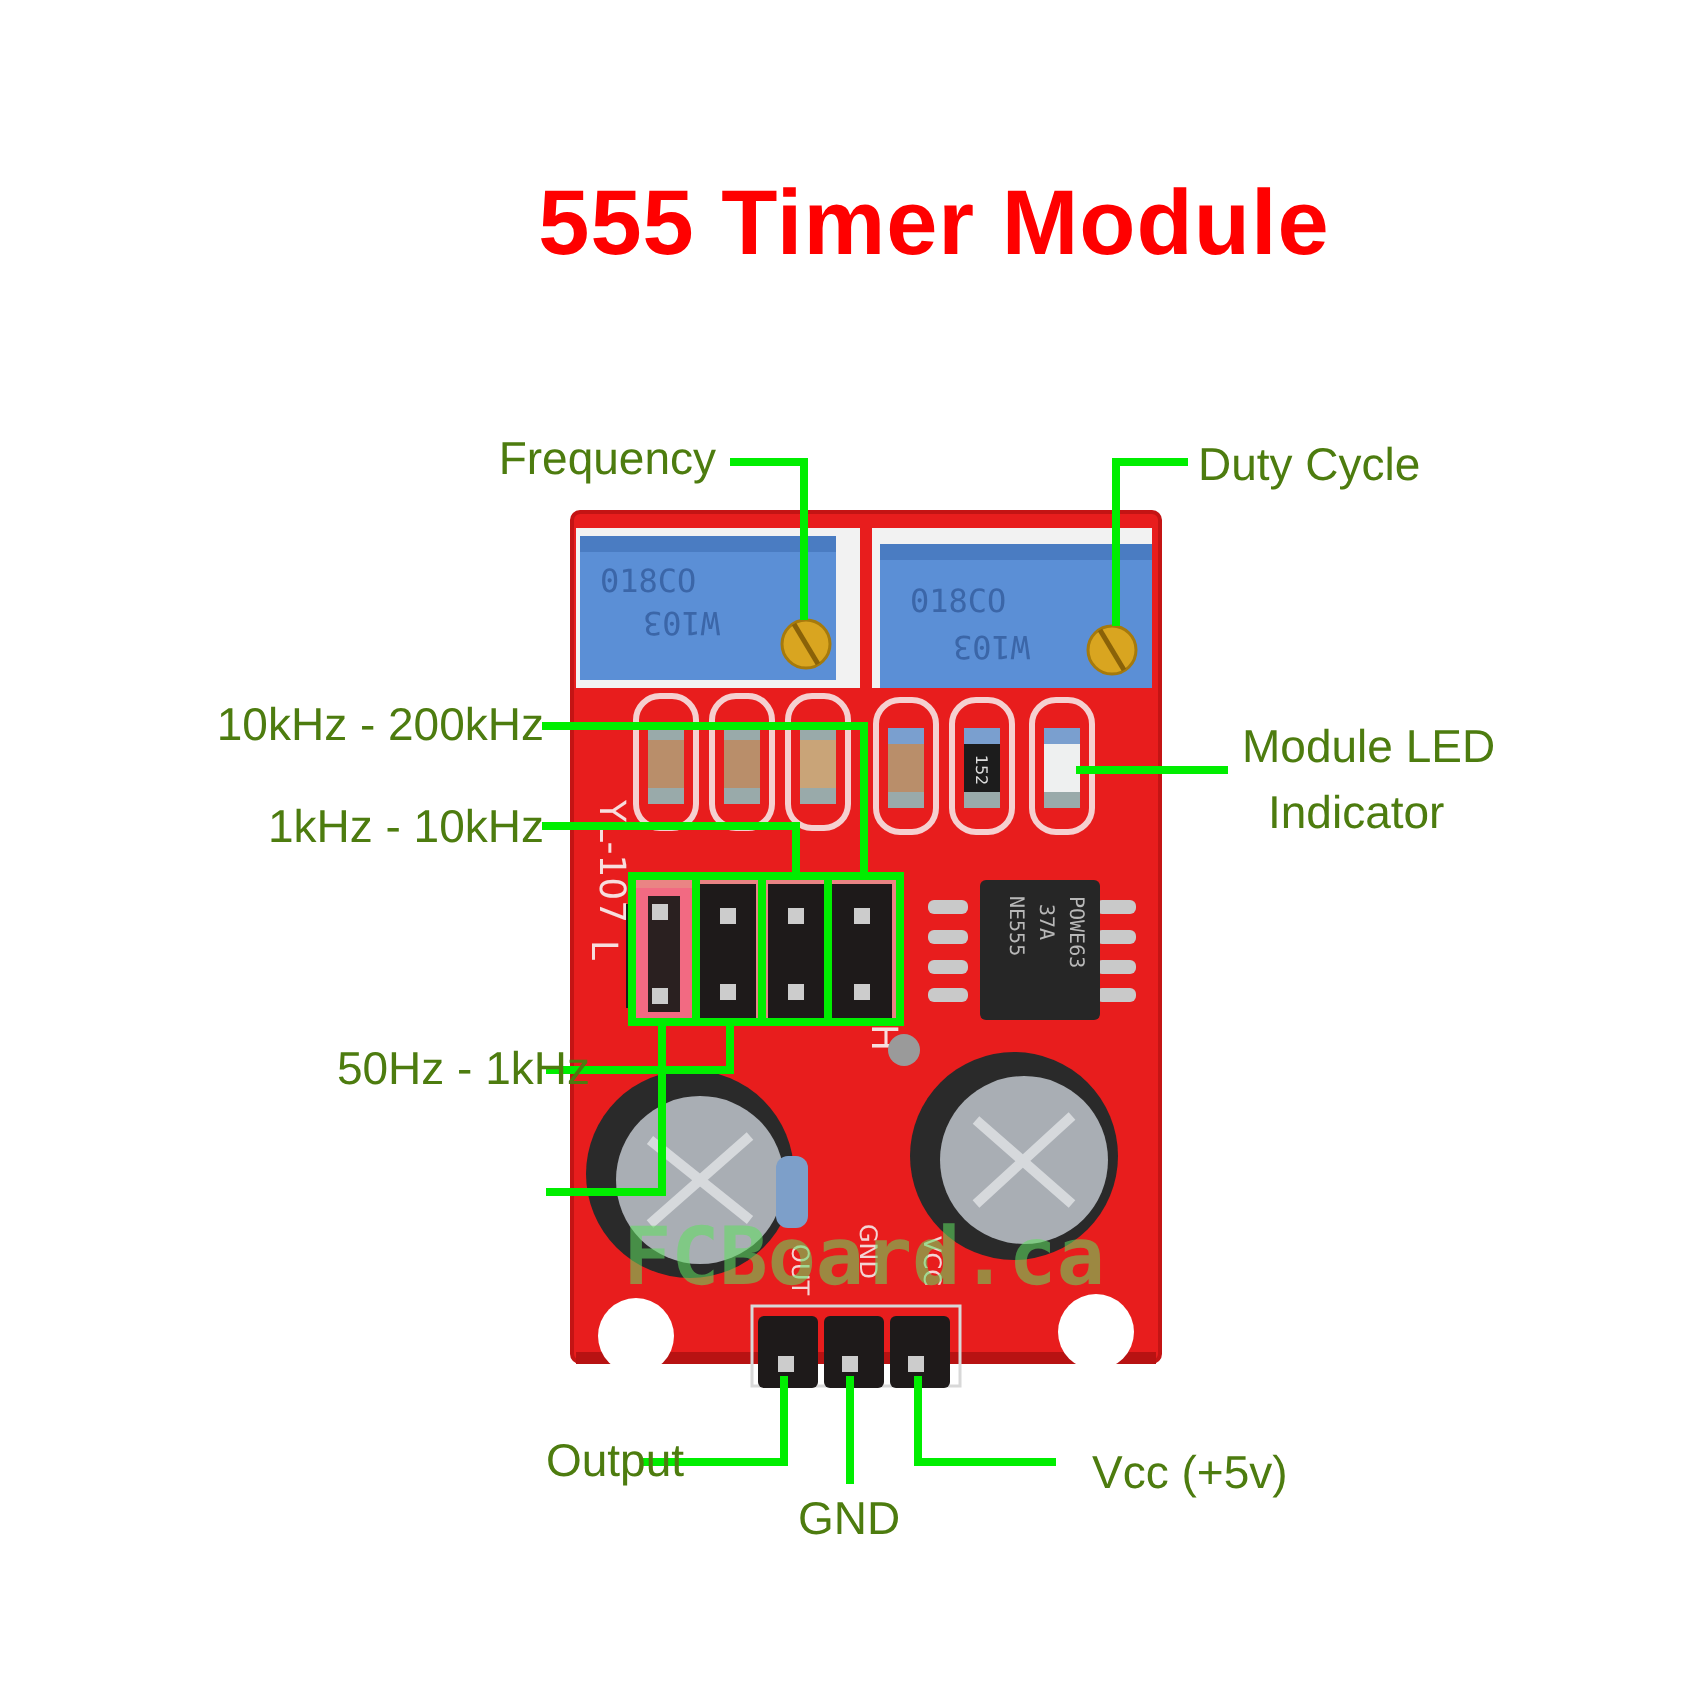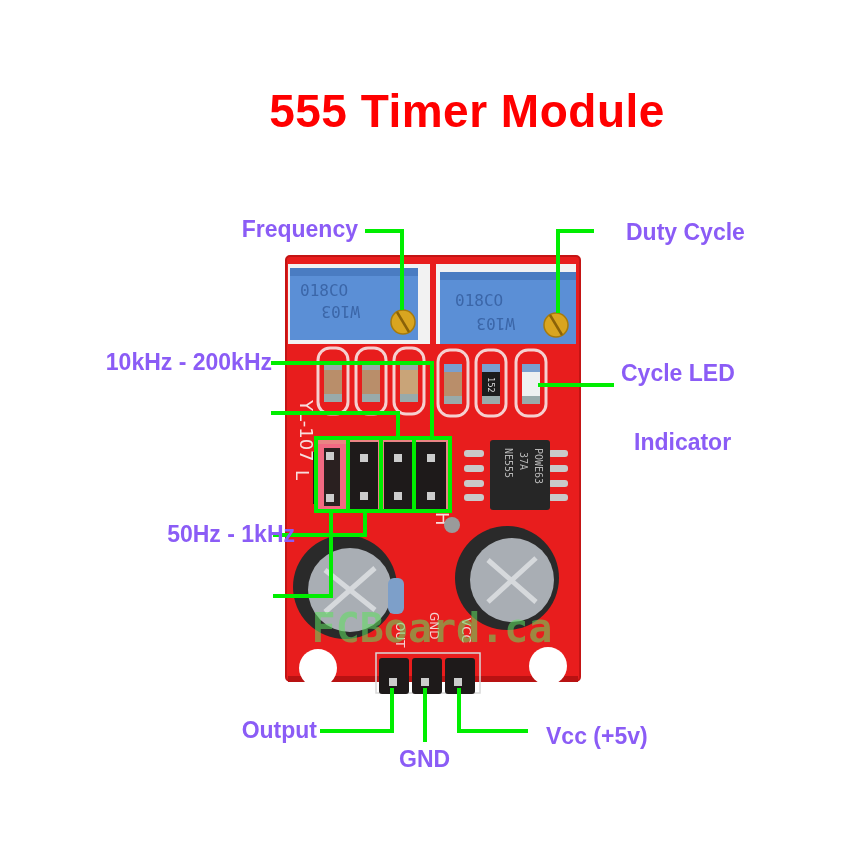--- a/index.html
+++ b/index.html
@@ -1,18 +1,18 @@
 <!DOCTYPE html>
 <html><head>
 <meta charset="utf-8">
 <style>
   html, body { margin:0; padding:0; background:#ffffff; }
   #stage { position:relative; width:850px; height:850px; overflow:hidden; background:#fff; font-family:"Liberation Sans", "DejaVu Sans", sans-serif; }
   .title { position:absolute; left:0; width:850px; top:84px; text-align:center; color:#ff0000; font-weight:bold; font-size:46px; letter-spacing:0.5px;padding-left:42px; }
-  .lbl { position:absolute; color:#8b5cf6; font-size:23px; white-space:nowrap; line-height:26px;font-weight:bold; }
+  .lbl { position:absolute; color:#4d7c0f; font-size:23px; white-space:nowrap; line-height:26px; }
   .lbl.r { text-align:right; }
   svg#art { position:absolute; left:0; top:0; }
 </style>
 </head>
 <body>
 
 <div id="stage">
 
   <div class="title">555 Timer Module</div>
 
@@ -168,22 +168,23 @@
 
       <polyline points="320,731 392,731 392,688"></polyline>
 
       <line x1="425" y1="688" x2="425" y2="742"></line>
 
       <polyline points="459,688 459,731 528,731"></polyline>
     </g>
   </svg>
 
   <div class="lbl r" style="right:492px; top:216px;">Frequency</div>
-  <div class="lbl" style="left:599px; top:219px;margin-left:27px;">Duty Cycle</div>
+  <div class="lbl" style="left:599px; top:219px;">Duty Cycle</div>
   <div class="lbl r" style="right:578px; top:349px;text-align:right;">10kHz - 200kHz</div>
-  <div class="lbl" style="left:621px; top:360px;">Cycle LED</div>
-  <div class="lbl" style="left:634px; top:393px;margin-top:36px;">Indicator</div>
+  <div class="lbl r" style="right:578px; top:400px;">1kHz - 10kHz</div>
+  <div class="lbl" style="left:621px; top:360px;">Module LED</div>
+  <div class="lbl" style="left:634px; top:393px;">Indicator</div>
   <div class="lbl r" style="right:555px; top:521px;">50Hz - 1kHz</div>
-  <div class="lbl r" style="right:533px; top:717px;">Output</div>
+  <div class="lbl r" style="right:508px; top:717px;">Output</div>
   <div class="lbl" style="left:399px; top:746px;">GND</div>
   <div class="lbl" style="left:546px; top:723px;">Vcc (+5v)</div>
 
 </div>
 
 </body></html>

